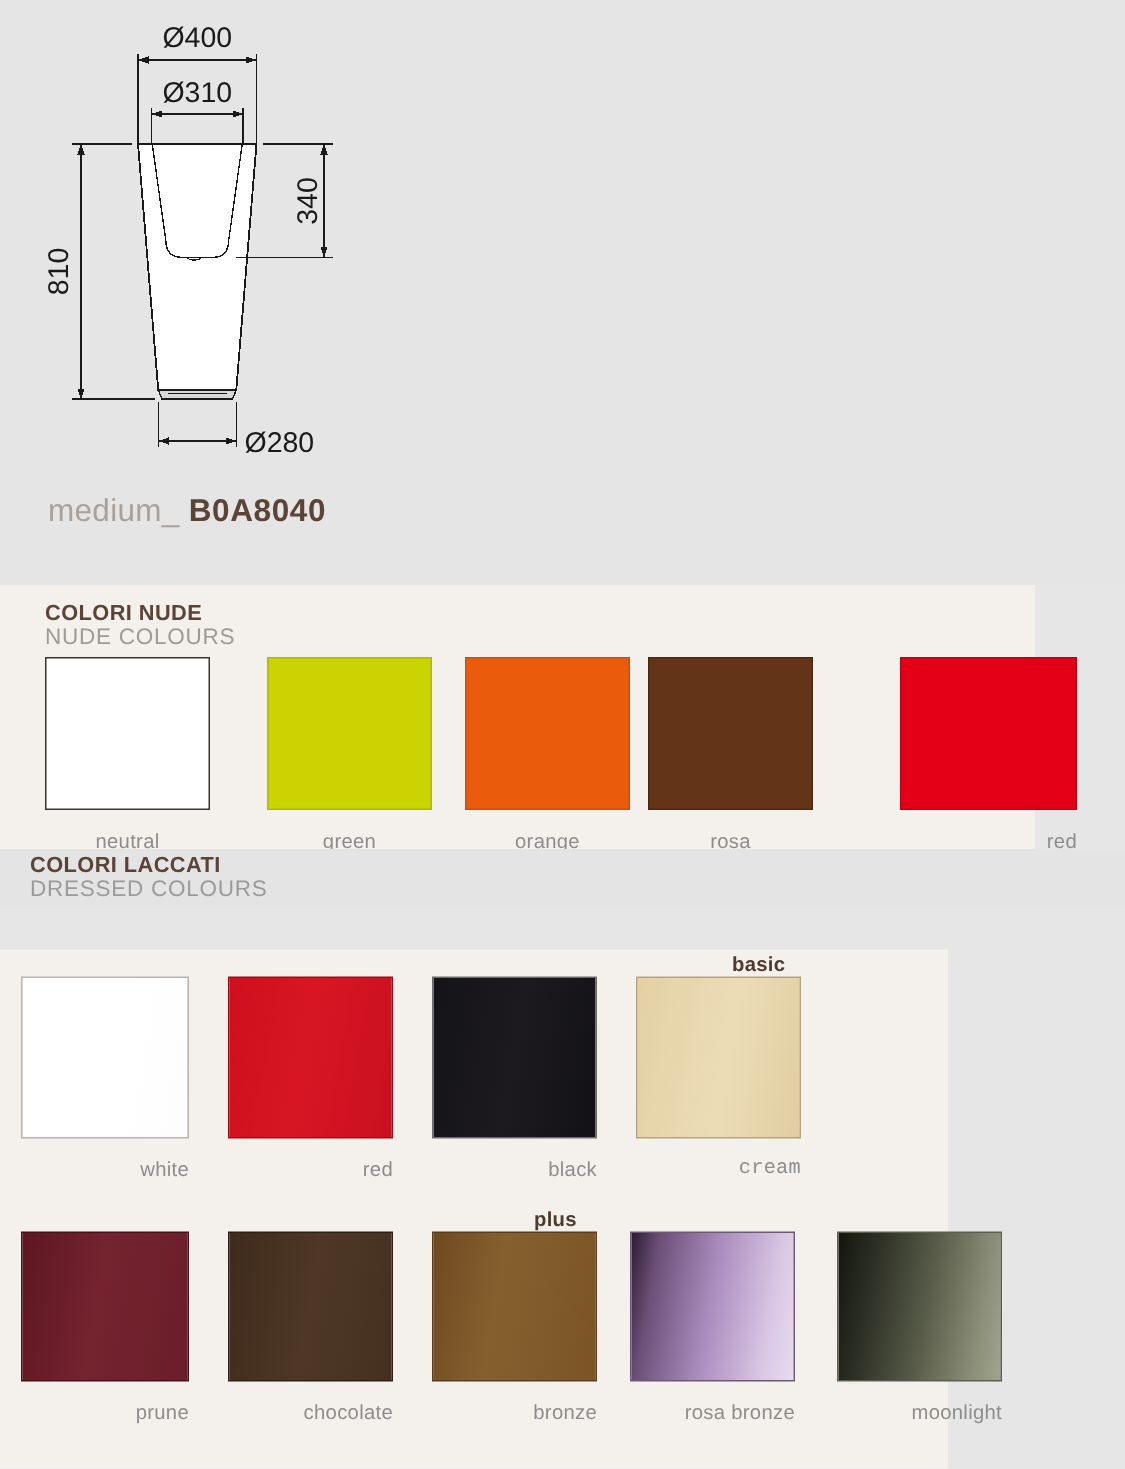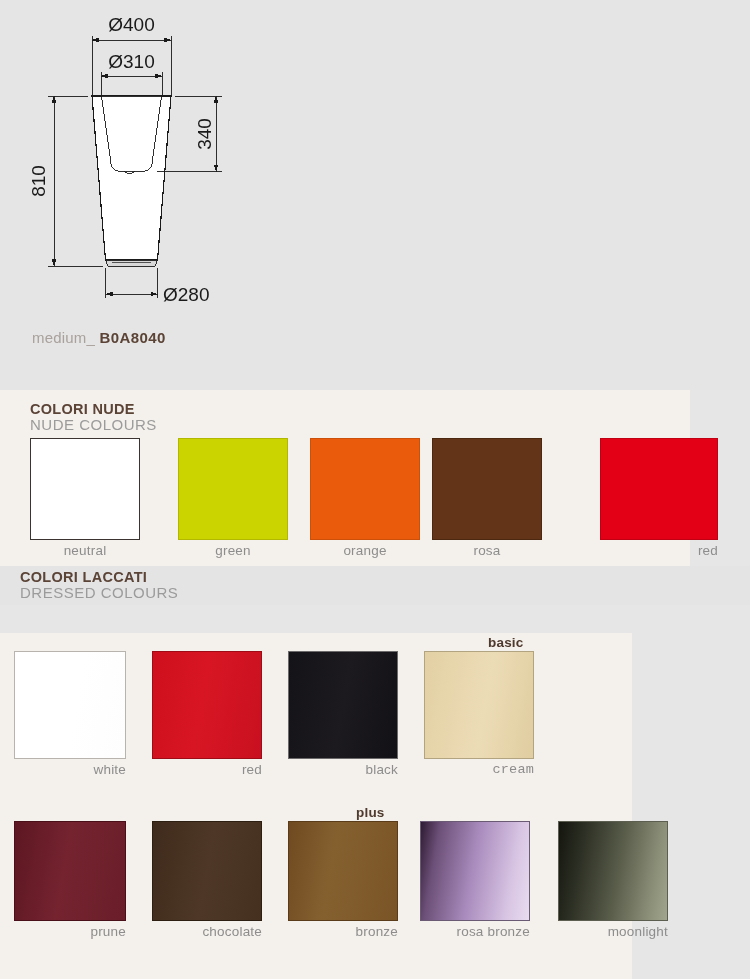--- a/index.html
+++ b/index.html
@@ -24,21 +24,21 @@
   .drawing-stage {
     position: absolute;
     left: 0; top: 0;
     width: 380px; height: 320px;
   }
   .drawing-stage svg { display: block; }
 
   .product-code {
     position: absolute;
     left: 32px; top: 329px;
-    font-size: 15px;
+    font-size: 21px;
     letter-spacing: .2px;
     white-space: nowrap;
   }
   .product-code .size { color: #a9a19b; font-weight: 400; }
   .product-code .code { color: #5b4336; font-weight: 700; letter-spacing: .4px; }
 
   
   .nude-band {
     position: absolute;
     left: 0; top: 390px;
@@ -95,21 +95,21 @@
   .swatch .chip {
     width: 100%;
     display: block;
   }
   .swatch .chip-label {
     display: block;
     text-align: right;
     font-size: 13.5px;
     color: #8d8d8d;
     letter-spacing: .2px;
-    padding-top: 3px;
+    padding-top: 13px;
     white-space: nowrap;
   }
   .swatch.label-center .chip-label { text-align: center; }
 
   
   .group-tag {
     position: absolute;
     font-size: 13.5px;
     font-weight: 700;
     color: #4f3a2d;

